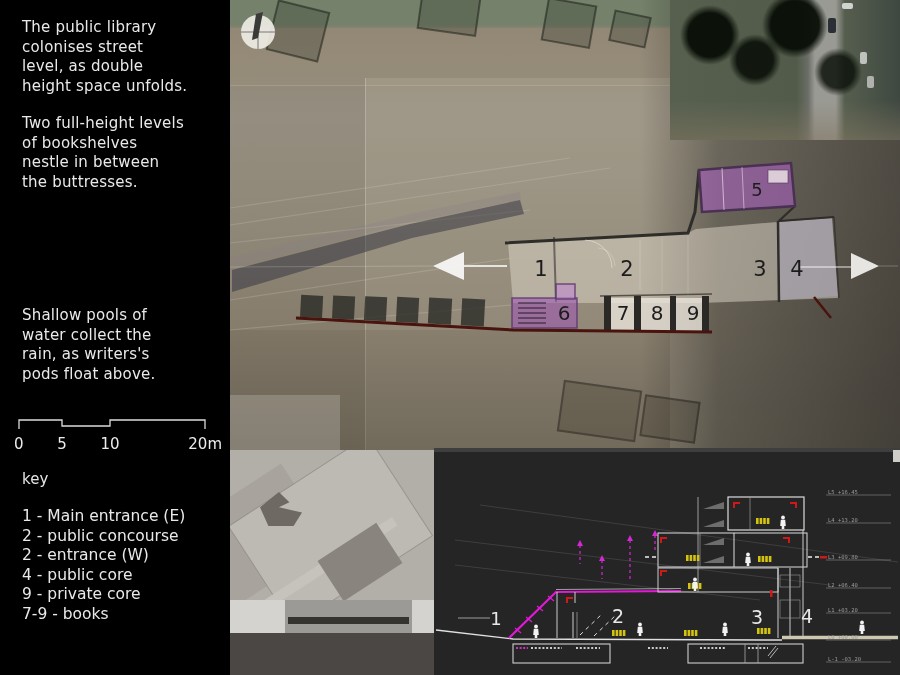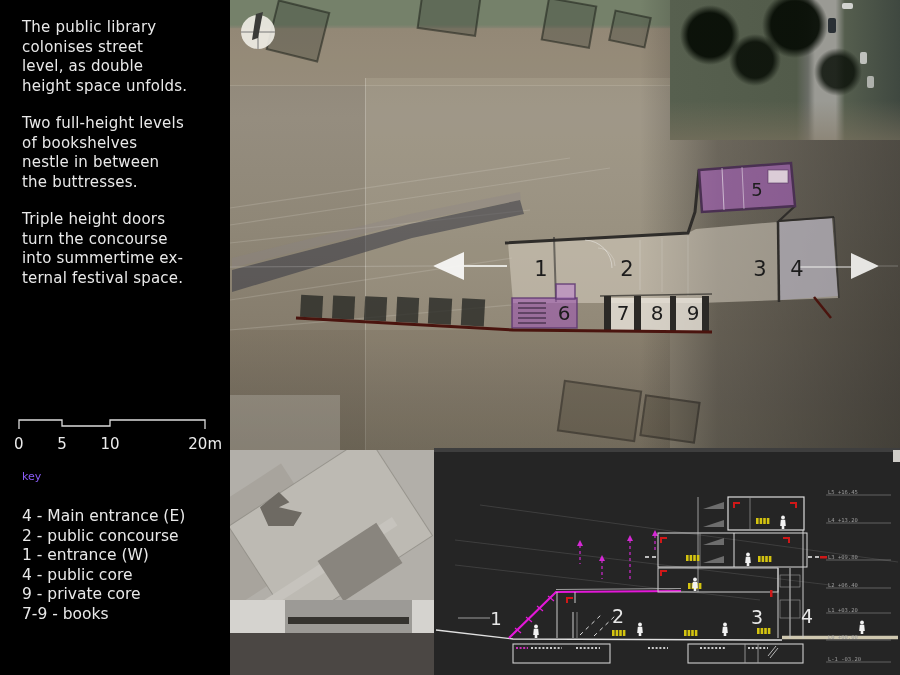--- a/index.html
+++ b/index.html
@@ -4,21 +4,21 @@
 <style>
   html,body{margin:0;padding:0;background:#111;}
   .stage{position:relative;width:900px;height:675px;background:#000;overflow:hidden;
          font-family:"DejaVu Sans","Liberation Sans",sans-serif;}
   
   .sidebar{position:absolute;left:0;top:0;width:230px;height:675px;background:#000;color:#ebebeb;}
   .para{position:absolute;left:22px;width:202px;font-size:15px;line-height:19.5px;
         letter-spacing:.2px;white-space:pre-line;color:#e9e9e9;}
   .p0{top:18px}.p1{top:114px}.p2{top:210px}.p3{top:306px}
   .scalebar{position:absolute;left:12px;top:407px;}
-  .keytitle{position:absolute;left:22px;top:470px;font-size:11px;color:#8b5cf6;}
+  .keytitle{position:absolute;left:22px;top:470px;font-size:15px;color:#e5e5e5;}
   .keylist{position:absolute;left:22px;top:507px;font-size:15.5px;line-height:19.5px;color:#e9e9e9;}
   
   .aerial{position:absolute;left:230px;top:0;width:670px;height:450px;overflow:hidden;
     background:linear-gradient(180deg,#75816a 0%,#75816a 5.5%,#8e8576 6.5%,#958d7f 26%,
                #8f8777 50%,#867d6d 72%,#7d7567 88%,#777061 100%);}
   .aerial>div{position:absolute;}
   .a-band-warm{left:0;top:28px;width:670px;height:58px;background:rgba(165,148,120,.25);}
   .a-seam{left:0;top:85px;width:440px;height:1px;background:rgba(255,255,250,.12);}
   .a-sheet{left:135px;top:78px;width:535px;height:372px;background:rgba(238,228,208,.12);
            border-left:1px solid rgba(255,255,250,.22);}
@@ -73,38 +73,38 @@
 
   <div class="sidebar">
     <div class="para p1">Two full-height levels
 of bookshelves
 nestle in between
 the buttresses.</div>
     <div class="para p0">The public library
 colonises street
 level, as double
 height space unfolds.</div>
-    <div class="para p2">Triple height doors
-turn the concourse
-into summertime ex-
-ternal festival space.</div>
+    <div class="para p3">Shallow pools of
+water collect the
+rain, as writers's
+pods float above.</div>
 
     <svg class="scalebar" width="212" height="46">
       <path d="M 7,22 L 7,13 L 50,13 L 50,19 L 98,19 L 98,13 L 193,13 L 193,22" fill="none" stroke="#dcdcdc" stroke-width="1.3"></path>
       <text x="2" y="42" font-size="15" fill="#ececec">0</text>
       <text x="50" y="42" font-size="15" fill="#ececec" text-anchor="middle">5</text>
       <text x="98" y="42" font-size="15" fill="#ececec" text-anchor="middle">10</text>
       <text x="210" y="42" font-size="15" fill="#ececec" text-anchor="end">20m</text>
     </svg>
 
     <div class="keytitle">key</div>
     <div class="keylist">
-      <div>4 - Main entrance (E)</div>
+      <div>1 - Main entrance (E)</div>
       <div>2 - public concourse</div>
-      <div>1 - entrance (W)</div>
+      <div>2 - entrance (W)</div>
       <div>4 - public core</div>
       <div>9 - private core</div>
       <div>7-9 - books</div>
     </div>
   </div>
 
   <div class="aerial">
     <div class="a-band-warm"></div>
     <div class="a-seam"></div>
     <div class="a-sheet"></div>

